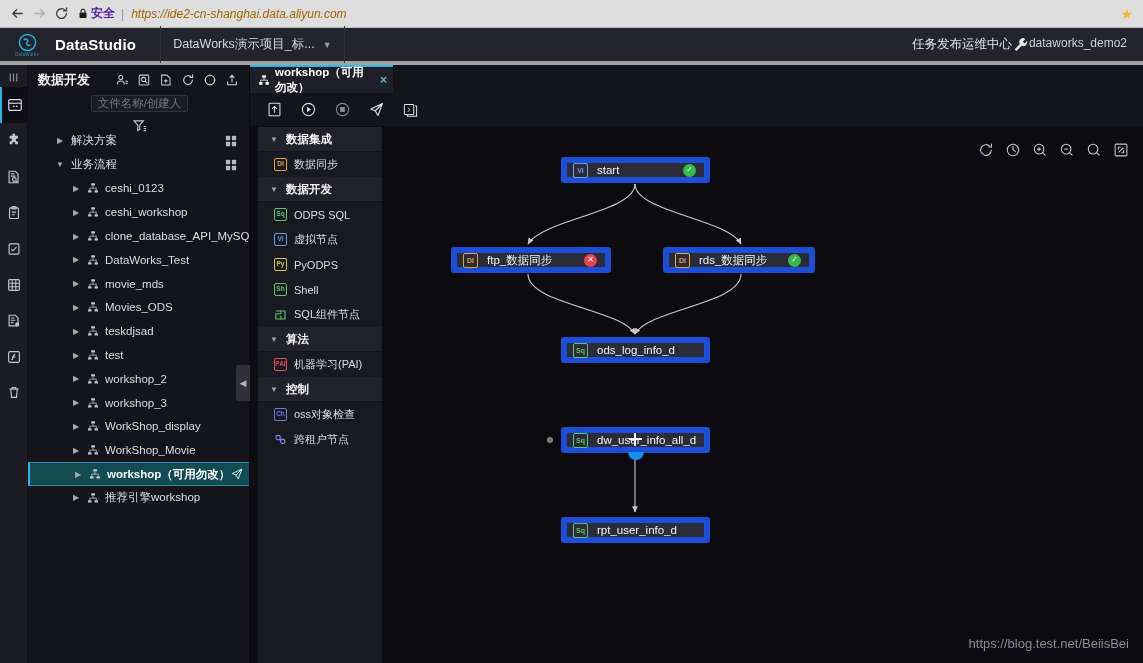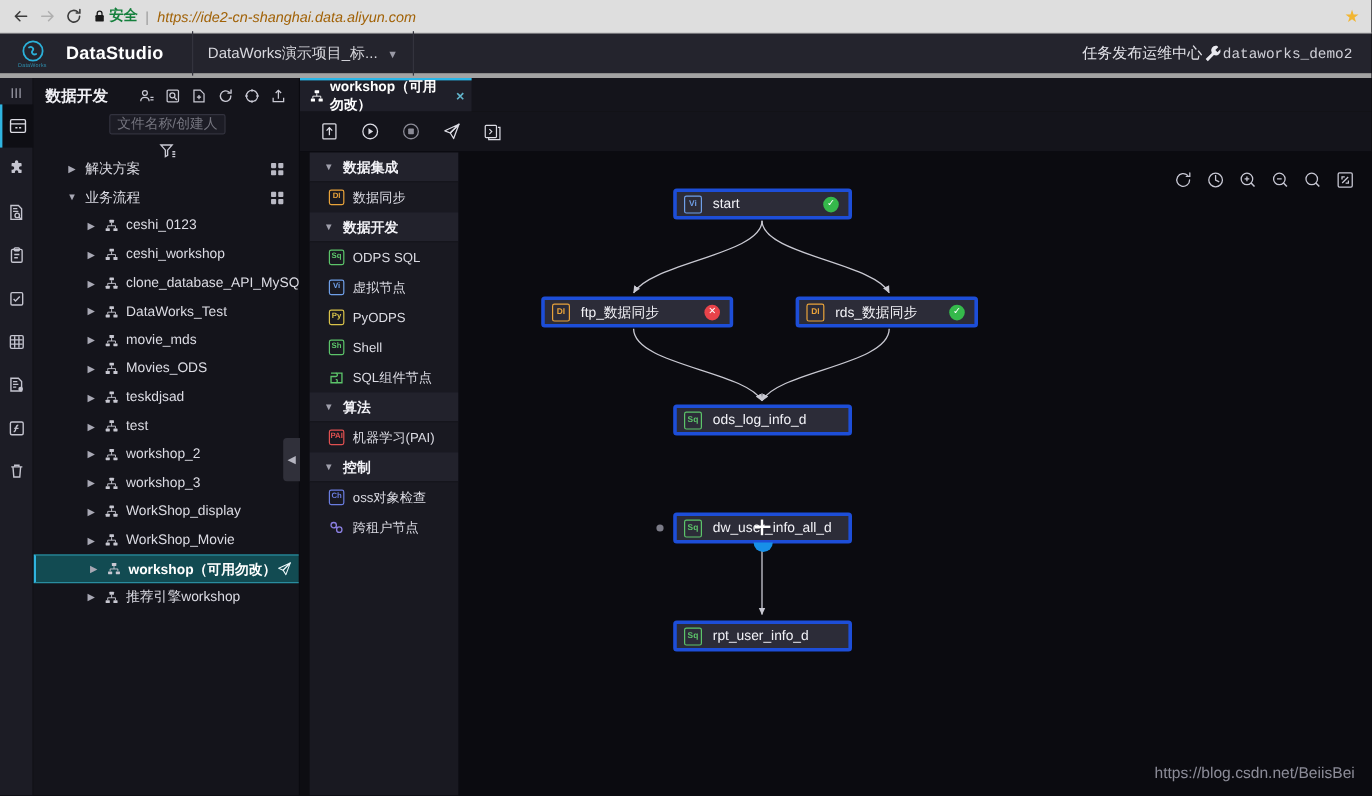--- a/index.html
+++ b/index.html
@@ -27,21 +27,21 @@
   }
   .nav-btn.disabled { color: #aaa; }
   .url-box {
     flex: 1 1 auto; height: 20px;
     display: flex; align-items: center;
     margin-left: 6px;
     font-size: 12px; color: #202020;
     white-space: nowrap; overflow: hidden;
   }
   .lock-ico { font-size: 10px; margin-right: 3px; color: #1a1a1a; }
-  .secure-txt { font-weight: bold; font-size: 12px; color: #15803d; margin-right: 6px; }
+  .secure-txt { font-weight: bold; font-size: 12px; color: #4c1d95; margin-right: 6px; }
   .sep-pipe { color: #9a9a9a; margin-right: 7px; }
   .url-txt { color: #a16207; font-size: 12px; font-style: italic; }
   .star-ico { color: #f2b632; font-size: 14px; margin-left: auto; padding-right: 4px; }
 
   
   .app-header {
     position: absolute; top: 28px; left: 0;
     width: 1143px; height: 37px;
     background: #24242d;
     display: flex; align-items: center;
@@ -59,22 +59,22 @@
   }
   .proj-sel {
     margin-left: 24px; height: 37px;
     display: flex; align-items: center; gap: 8px;
     padding: 0 12px;
     border-left: 1px solid #33333d; border-right: 1px solid #33333d;
     color: #d8d8de; font-size: 12.5px; text-align: right;
   }
   .caret { font-size: 9px; color: #9a9aa6; }
   .hdr-right {
-    margin-left: auto; display: flex; align-items: center;
-    padding-right: 16px; font-family: Liberation Mono, monospace;
+    margin-left: auto; display: flex; align-items: flex-start;
+    padding-right: 16px;
   }
   .hdr-link { color: #e4e4ea; font-size: 12.5px; }
   .hdr-user { color: #d0d0d8; font-size: 12px; }
   .wrench { color: #e9e9ef; }
 
   
   .rail {
     position: absolute; top: 65px; left: 0;
     width: 28px; height: 598px;
     background: #1c1c25;
@@ -222,21 +222,21 @@
   .canvas-tools {
     position: absolute; top: 14px; right: 14px;
     display: flex; gap: 10px; align-items: center;
     color: #c8c8d4;
   }
   .ct-btn { width: 17px; height: 17px; display: flex; align-items: center; justify-content: center; }
 
   .node {
     position: absolute; height: 26px;
     background: #2c2c38;
-    border: 3px solid #1d4ed8;
+    border: 6px solid #1d4ed8;
     border-radius: 3px;
     display: flex; align-items: center;
     padding: 0 8px 0 6px;
     color: #f2f2f7; font-size: 11.5px;
   }
   .node .nbadge {
     width: 15px; height: 15px; flex: 0 0 auto;
     border: 1.3px solid; border-radius: 2px;
     display: flex; align-items: center; justify-content: center;
     font-size: 7px; font-weight: bold; line-height: 1;
@@ -870,14 +870,14 @@
       </div>
       <div class="in-dot" style="left: 164px; top: 310px;"></div>
       <div class="drag-handle" style="left: 244.5px; top: 325px;"></div>
       <div class="crosshair" style="left: 245.5px; top: 306px;"></div>
       <div class="node" style="left: 178px; top: 390px; width: 149px;">
         <span class="nbadge b-sq">Sq</span>
         <span class="node-lbl">rpt_user_info_d</span>
       </div>
     </div>
 
-  <div class="watermark">https://blog.csdn.net/BeiisBei</div>
+  <div class="watermark">https://blog.test.net/BeiisBei</div>
 </div>
 
 </body></html>

